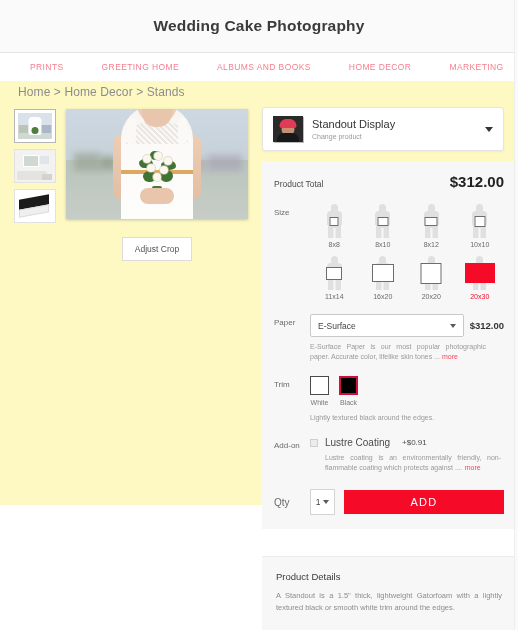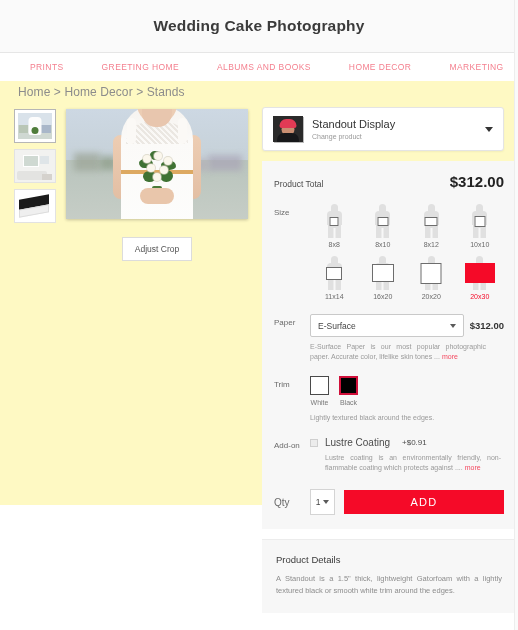--- a/index.html
+++ b/index.html
@@ -221,21 +221,21 @@
 
   .qty-row { display:flex; align-items:center; margin-top:16px; gap:9px; }
   .qty-label { width:27px; flex:none; font-size:10px; color:#6a6a6a; }
   .qty-box { width:23px; height:24px; background:#fff; border:1px solid #d4d4d4;
      display:flex; align-items:center; justify-content:center; gap:3px; cursor:pointer; }
   .qty-val { font-size:8.5px; color:#444; }
   .add-btn { flex:1; height:24px; background:#f50a28; color:#fff; font-size:11px;
      letter-spacing:1.2px; display:flex; align-items:center; justify-content:center;
      cursor:pointer; border:none; }
 
-  .details-panel { background:#f7f7f7; margin-top:10px; padding:14px 16px 16px 14px;
+  .details-panel { background:#f7f7f7; margin-top:27px; padding:14px 16px 16px 14px;
      border-top:1px solid #ececec; }
   .details-title { font-size:9.5px; color:#3a3a3a; }
   .details-body { font-size:7.5px; color:#8d8d8d; line-height:12px; margin-top:8px;
      text-align:justify; }
 
   
   .scroll-edge { position:absolute; right:0; top:0; width:3px; height:630px;
      background:#fafafa; border-left:1px solid #ededed; }
 </style>
 </head>

